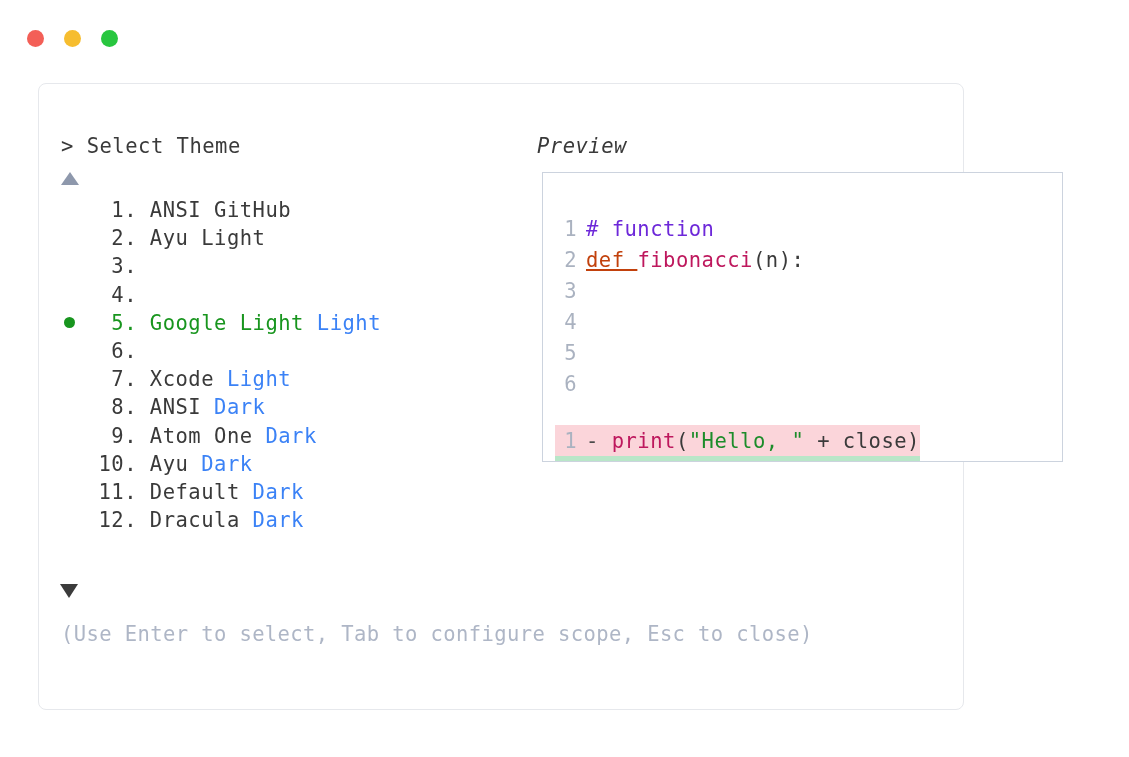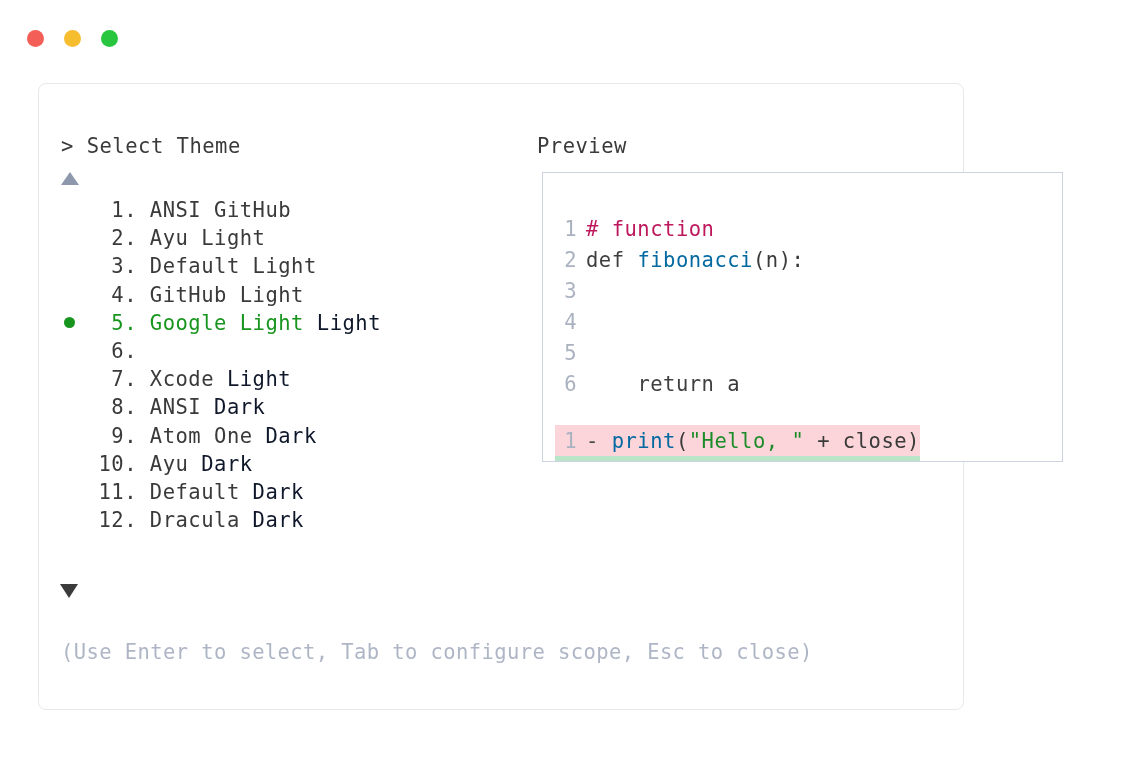--- a/index.html
+++ b/index.html
@@ -98,55 +98,56 @@
     margin-left: 3px;
   }
   .idx {
     width: 48px;
     flex: 0 0 auto;
     text-align: right;
     color: #3a3a3a;
   }
   .sep { color: #3a3a3a; }
   .tname { color: #3a3a3a; }
-  .tsuffix-dim { color: #0f172a; }
+  .tsuffix-dim { color: #3b82f6; }
   .theme-row.selected .idx,
   .theme-row.selected .sep,
   .theme-row.selected .tname { color: #18951e; }
 
   #scroll-down-arrow {
     position: absolute;
     left: 21px;
     top: 500px;
     width: 0;
     height: 0;
     border-left: 9px solid transparent;
     border-right: 9px solid transparent;
     border-top: 14px solid #3b3b3b;
   }
 
   #hint {
     position: absolute;
     left: 22px;
-    top: 556px;
+    top: 538px;
     font-size: 20.5px;
     letter-spacing: 0.4px;
     color: #aeb6c6;
     white-space: pre;
   }
 
   
   #preview-label {
     position: absolute;
     left: 498px;
     top: 50px;
     font-size: 20.5px;
     letter-spacing: 0.5px;
     color: #3a3a3a;
     white-space: pre;
+    font-style: italic;
   }
 
   #code-panel {
     position: absolute;
     left: 503px;
     top: 88px;
     width: 521px;
     height: 290px;
     box-sizing: border-box;
     background: #ffffff;
@@ -182,23 +183,23 @@
   .diff-line .diff-bg {
     display: inline-flex;
     align-items: center;
     height: 31px;
   }
   .diff-minus .diff-bg { background: #fbd5da; }
   .diff-plus  .diff-bg { background: #b9e6c8; }
   .diff-mark { color: #4a4a4a; margin-right: 0; }
 
   
-  .t-comment { color: #be185d; text-align: center; }
-  .t-kw      { color: #404040; }
-  .t-fn      { color: #0369a1; }
+  .t-comment { color: #6d28d9; text-align: center; }
+  .t-kw      { color: #c2410c; text-decoration: underline; }
+  .t-fn      { color: #be185d; }
   .t-num     { color: #0d7a7a; }
   .t-str     { color: #1c8c2a; }
   .t-plain   { color: #3a3a3a; }
 </style>
 </head>
 <body>
 
 <div id="window-dots">
   <span class="dot dot-red"></span>
   <span class="dot dot-yellow"></span>
@@ -207,22 +208,22 @@
 
 <div id="card">
 
   <div id="prompt-row"><span id="prompt-caret">&gt;</span><span> </span><span>Select Theme</span></div>
 
   <div id="scroll-up-arrow"></div>
 
   <div id="theme-list">
       <div class="theme-row"><span class="bullet-cell"></span><span class="idx">1.</span><span class="sep"> </span><span class="tname">ANSI GitHub</span></div>
       <div class="theme-row"><span class="bullet-cell"></span><span class="idx">2.</span><span class="sep"> </span><span class="tname">Ayu Light</span></div>
-      <div class="theme-row"><span class="bullet-cell"></span><span class="idx">3.</span><span class="sep"> </span><span class="tname">Default Light</span></div>
-      <div class="theme-row"><span class="bullet-cell"></span><span class="idx">4.</span><span class="sep"> </span><span class="tname">GitHub Light</span></div>
+      <div class="theme-row"><span class="bullet-cell"></span><span class="idx">3.</span><span class="sep"> </span></div>
+      <div class="theme-row"><span class="bullet-cell"></span><span class="idx">4.</span><span class="sep"> </span></div>
       <div class="theme-row selected"><span class="bullet-cell"><span class="bullet"></span></span><span class="idx">5.</span><span class="sep"> </span><span class="tname">Google Light</span><span class="tsuffix-dim"> Light</span></div>
       <div class="theme-row"><span class="bullet-cell"></span><span class="idx">6.</span><span class="sep"> </span></div>
       <div class="theme-row"><span class="bullet-cell"></span><span class="idx">7.</span><span class="sep"> </span><span class="tname">Xcode</span><span class="tsuffix-dim"> Light</span></div>
       <div class="theme-row"><span class="bullet-cell"></span><span class="idx">8.</span><span class="sep"> </span><span class="tname">ANSI</span><span class="tsuffix-dim"> Dark</span></div>
       <div class="theme-row"><span class="bullet-cell"></span><span class="idx">9.</span><span class="sep"> </span><span class="tname">Atom One</span><span class="tsuffix-dim"> Dark</span></div>
       <div class="theme-row"><span class="bullet-cell"></span><span class="idx">10.</span><span class="sep"> </span><span class="tname">Ayu</span><span class="tsuffix-dim"> Dark</span></div>
       <div class="theme-row"><span class="bullet-cell"></span><span class="idx">11.</span><span class="sep"> </span><span class="tname">Default</span><span class="tsuffix-dim"> Dark</span></div>
       <div class="theme-row"><span class="bullet-cell"></span><span class="idx">12.</span><span class="sep"> </span><span class="tname">Dracula</span><span class="tsuffix-dim"> Dark</span></div>
     </div>
 
@@ -232,20 +233,20 @@
 
   <div id="preview-label">Preview</div>
 
   <div id="code-panel">
     <div id="code-inner">
         <div class="code-line"><span class="ln">1</span><span class="code-text"><span class="t-comment"># function</span></span></div>
         <div class="code-line"><span class="ln">2</span><span class="code-text"><span class="t-kw">def </span><span class="t-fn">fibonacci</span><span class="t-plain">(n):</span></span></div>
         <div class="code-line"><span class="ln">3</span></div>
         <div class="code-line"><span class="ln">4</span></div>
         <div class="code-line"><span class="ln">5</span></div>
-        <div class="code-line"><span class="ln">6</span><span class="code-text"><span class="t-plain">    </span><span class="t-kw">return</span><span class="t-plain"> a</span></span></div>
+        <div class="code-line"><span class="ln">6</span></div>
         <div class="spacer-line"></div>
         <div class="code-line diff-line diff-minus"><span class="diff-bg"><span class="ln">1</span><span class="diff-mark">- </span><span class="code-text"><span class="t-fn">print</span><span class="t-plain">(</span><span class="t-str">"Hello, "</span><span class="t-plain"> + close)</span></span></span></div>
         <div class="code-line diff-line diff-plus"><span class="diff-bg"><span class="ln">1</span><span class="diff-mark">+ </span><span class="code-text"><span class="t-fn">print</span><span class="t-plain">(</span><span class="t-str">f"Hello, </span><span class="t-plain">{name}</span><span class="t-str">!"</span><span class="t-plain">)</span></span></span></div>
       </div>
   </div>
 
 </div>
 
 </body></html>

